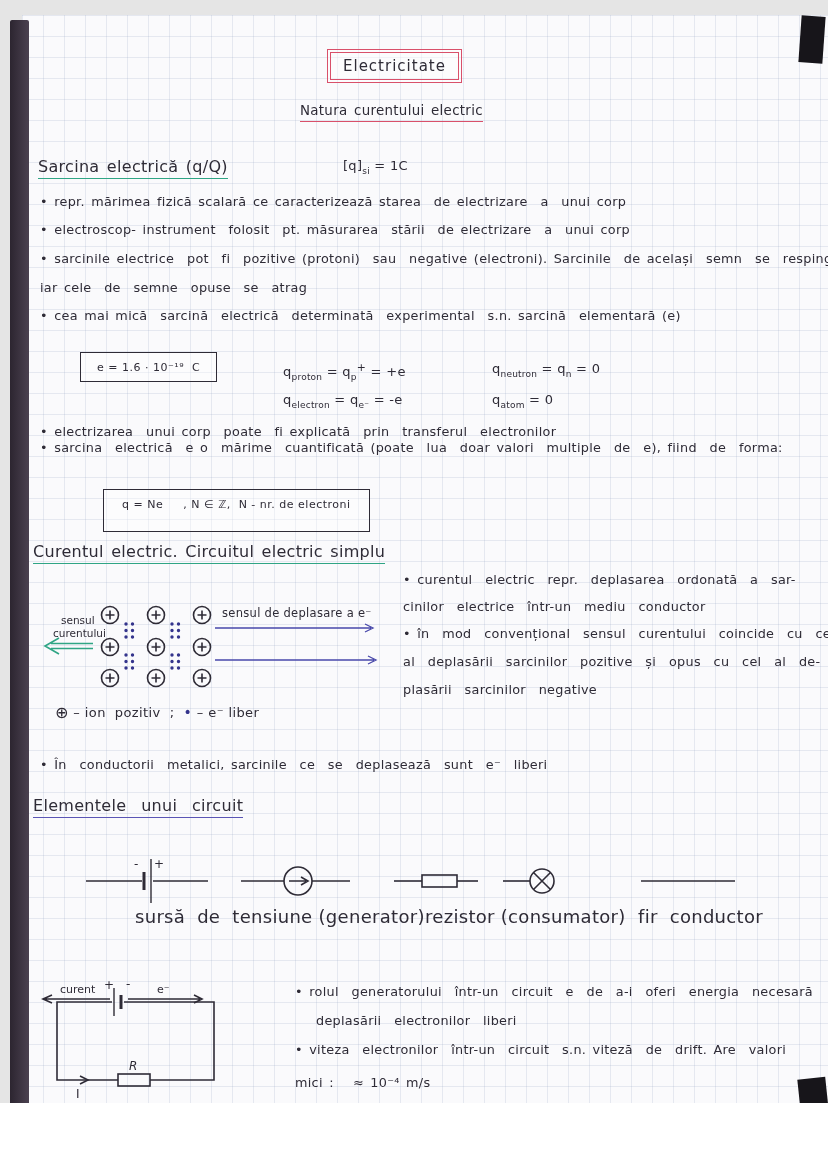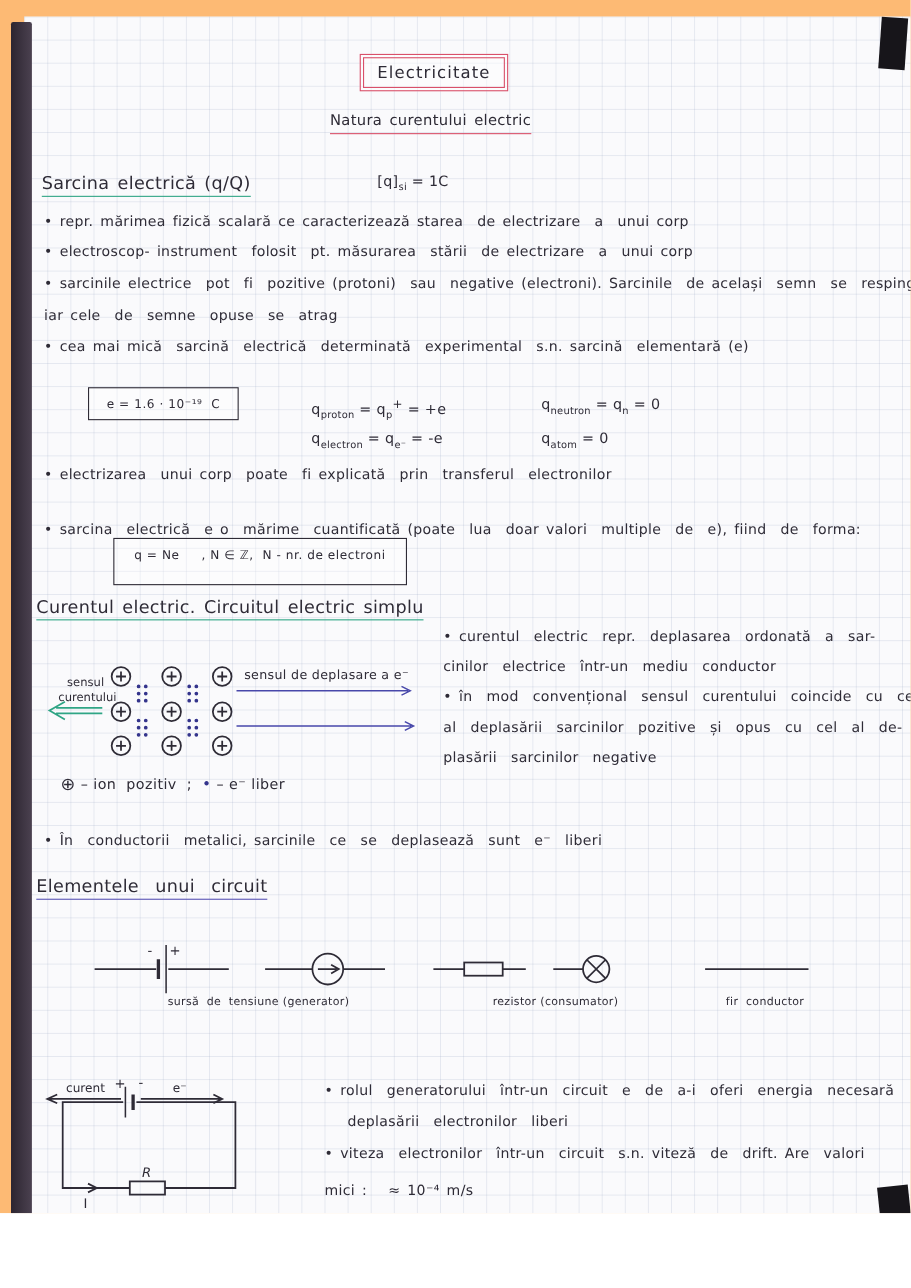--- a/index.html
+++ b/index.html
@@ -1,16 +1,16 @@
 <!DOCTYPE html>
 <html><head>
 <meta charset="utf-8">
 <style>
   html,body{margin:0;padding:0;background:#ffffff;}
-  .screen{position:relative;width:828px;height:1103px;background:#fdba74;overflow:hidden;
+  .screen{position:relative;width:828px;height:1103px;background:#e5e5e5;overflow:hidden;
           font-family:"DejaVu Sans",sans-serif;color:#2e2b36;}
   .paper{position:absolute;left:22px;top:15px;width:806px;height:1131px;background:#fafafc;
          background-image:
            linear-gradient(to right, rgba(145,160,190,0.20) 1px, transparent 1px),
            linear-gradient(to bottom, rgba(145,160,190,0.20) 1px, transparent 1px);
          background-size:21px 21px;}
   .edge-left{position:absolute;left:10px;top:20px;width:19px;height:1125px;
              background:linear-gradient(to right,#2c2530,#4b4150);border-radius:2px;}
   .corner-tr{position:absolute;left:800px;top:16px;width:24px;height:47px;background:#17151a;transform:rotate(4deg);}
   .corner-br{position:absolute;left:801px;top:1078px;width:28px;height:72px;background:#17151a;transform:rotate(-6deg);}
@@ -22,21 +22,21 @@
   .u-red{border-bottom:1.8px solid #d9506a;}
   .u-blue{border-bottom:1.8px solid #5a55b5;}
   .titlebox{position:absolute;left:327px;top:49px;border:1.8px solid #d9506a;padding:2px;background:rgba(255,255,255,0.45);}
   .titlebox-inner{border:1.6px solid #d9506a;padding:4px 12px;font-size:15px;letter-spacing:1px;}
   .fbox{position:absolute;border:1.6px solid #2e2b36;background:rgba(255,255,255,0.35);
         font-size:11px;letter-spacing:0.5px;white-space:pre;}
   .eq{position:absolute;white-space:pre;font-size:13px;letter-spacing:0.3px;}
   .eq sub{font-size:9px;letter-spacing:0.2px;margin-top:16px;}
   sub.si{font-size:9px;}
   svg text{font-family:"DejaVu Sans",sans-serif;fill:#2e2b36;}
-  .symlabel{position:absolute;text-align:center;font-size:10px;letter-spacing:0.3px;white-space:pre;}
+  .symlabel{position:absolute;text-align:center;font-size:18px;letter-spacing:0.3px;white-space:pre;}
   .legend{position:absolute;left:55px;top:703px;font-size:13px;letter-spacing:0.4px;white-space:pre;}
   .legend .oplus{font-size:16px;vertical-align:-1px;}
   .legend .edot{color:#34348c;font-size:14px;}
 </style>
 </head>
 <body>
 
 <div class="screen">
   <div class="paper"></div>
   <div class="edge-left"></div>
@@ -59,21 +59,21 @@
   <div class="hw" style="left:40px;top:306px;">• cea mai mică  sarcină  electrică  determinată  experimental  s.n. sarcină  elementară (e)</div>
 
   <div class="fbox" style="left:80px;top:352px;padding:8px 16px 7px 16px;">e = 1.6 · 10⁻¹⁹  C</div>
 
   <div class="eq" style="left:283px;top:361px;"><span>q</span><sub>proton</sub><span> = q</span><sub>p</sub><sup>+</sup><span> = +e</span></div>
   <div class="eq" style="left:492px;top:361px;"><span>q</span><sub>neutron</sub><span> = q</span><sub>n</sub><span> = 0</span></div>
   <div class="eq" style="left:283px;top:392px;"><span>q</span><sub>electron</sub><span> = q</span><sub>e⁻</sub><span> = -e</span></div>
   <div class="eq" style="left:492px;top:392px;"><span>q</span><sub>atom</sub><span> = 0</span></div>
 
   <div class="hw" style="left:40px;top:422px;text-align:center;">• electrizarea  unui corp  poate  fi explicată  prin  transferul  electronilor</div>
-  <div class="hw" style="left:40px;top:472px;">• sarcina  electrică  e o  mărime  cuantificată (poate  lua  doar valori  multiple  de  e), fiind  de  forma:</div>
+  <div class="hw" style="left:40px;top:438px;">• sarcina  electrică  e o  mărime  cuantificată (poate  lua  doar valori  multiple  de  e), fiind  de  forma:</div>
 
   <div class="fbox" style="left:103px;top:489px;padding:8px 18px 20px 18px;">q = Ne     , N ∈ ℤ,  N - nr. de electroni</div>
 
   <div class="hw heading u-green" style="left:33px;top:542px;">Curentul electric. Circuitul electric simplu</div>
 
   <svg style="position:absolute;left:35px;top:593px;" width="350" height="118" viewBox="0 0 350 118">
     <g stroke="#2e2b36" stroke-width="1.6" fill="none">
 
       <circle cx="75" cy="22" r="8.5"></circle>
         <path d="M70.5,22 h9 M75,17.5 v9"></path>

